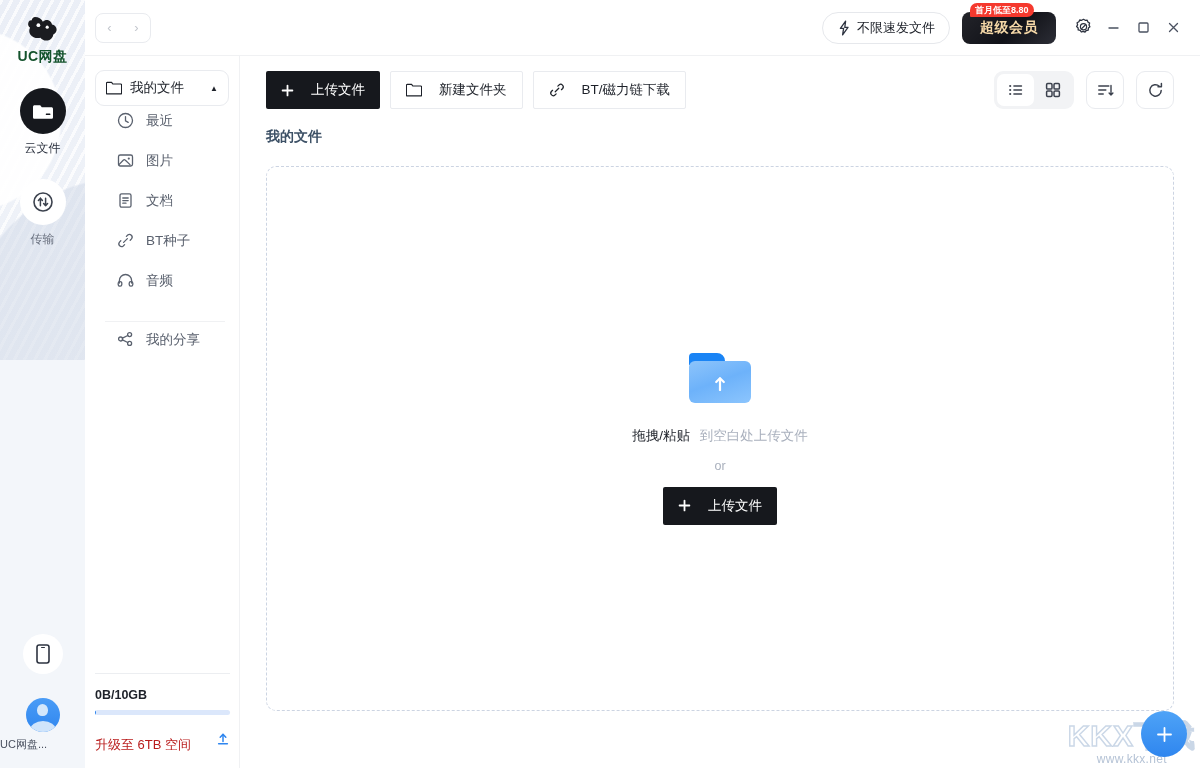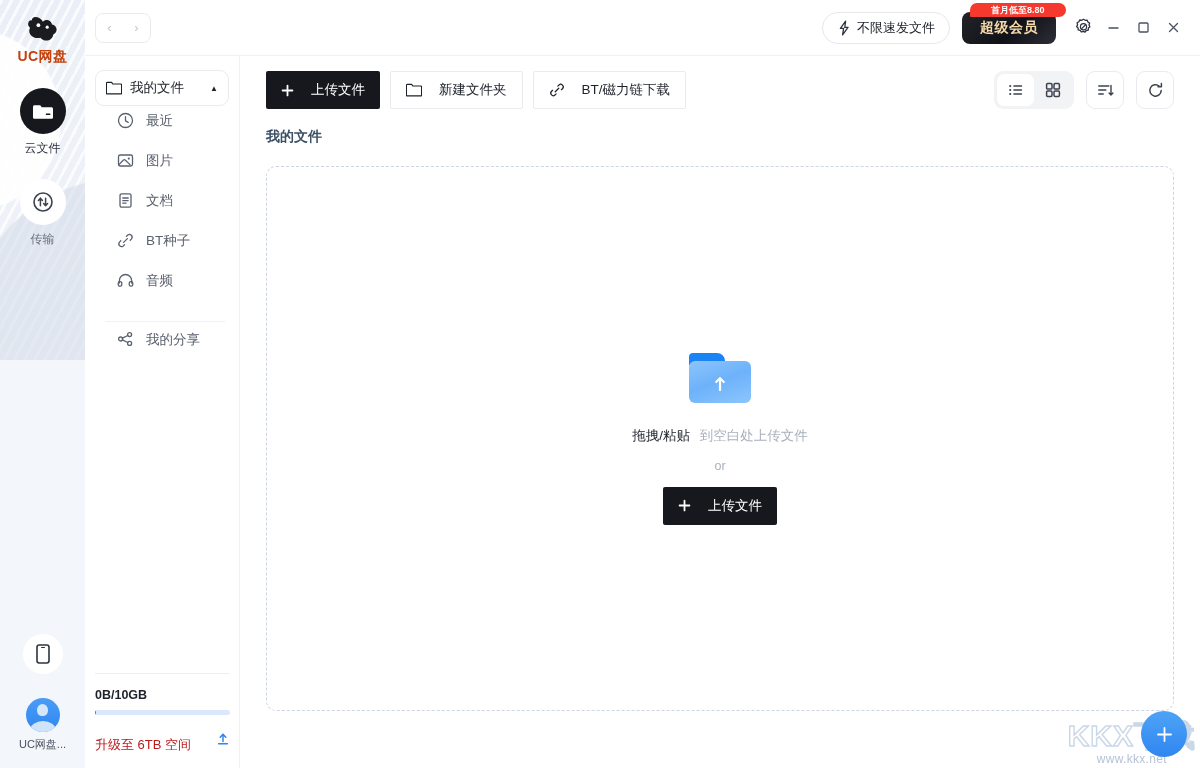--- a/index.html
+++ b/index.html
@@ -31,34 +31,34 @@
   .rail-bg2 {
     position: absolute; left: 0; top: 360px; width: 85px; height: 408px;
     background: #f3f6fa;
   }
   .rail-inner { position: relative; z-index: 2; height: 100%; }
 
   .brand { padding-top: 14px; text-align: center; }
   .brand-logo { width: 34px; height: 30px; margin: 0 auto; position: relative; }
   .brand-name {
     margin-top: 4px; font-size: 14px; font-weight: bold;
-    color: #c2410c; letter-spacing: .5px;
+    color: #14532d; letter-spacing: .5px;
   }
 
   .rail-item { margin-top: 22px; text-align: center; cursor: pointer; }
   .rail-ic {
     width: 46px; height: 46px; border-radius: 50%;
     margin: 0 auto; display: flex; align-items: center; justify-content: center;
   }
   .rail-ic.active { background: #16181d; }
   .rail-ic.plain  { background: #ffffff; }
   .rail-lbl { margin-top: 6px; font-size: 12px; color: #6b7280; }
   .rail-lbl.on { color: #2d3340; }
 
-  .rail-bottom { position: absolute; left: 0; bottom: 16px; width: 85px; text-align: center; z-index: 3; }
+  .rail-bottom { position: absolute; left: 0; bottom: 16px; width: 85px; text-align: left; z-index: 3; }
   .phone-btn {
     width: 40px; height: 40px; border-radius: 50%;
     background: #fff; margin: 0 auto 24px;
     display: flex; align-items: center; justify-content: center;
     cursor: pointer;
   }
   .avatar {
     width: 34px; height: 34px; border-radius: 50%; margin: 0 auto;
     background: linear-gradient(180deg, #4a9cf6 0%, #2f86ef 100%);
     position: relative; overflow: hidden; cursor: pointer;
@@ -102,21 +102,21 @@
     height: 32px; min-width: 94px; border-radius: 8px;
     background: linear-gradient(135deg, #23242a 0%, #111218 55%, #2c2e36 100%);
     display: flex; align-items: center; justify-content: center;
     padding: 0 13px 0 13px;
     font-size: 14px; font-weight: bold; color: #f6d9a8;
     letter-spacing: .5px;
   }
   .vip-badge {
     position: absolute; top: -9px; left: 8px;
     background: #f5392e; color: #fff; font-size: 9px; font-weight: bold;
-    padding: 1px 21px; border-radius: 7px 7px 7px 1px; white-space: nowrap;
+    padding: 1px 5px; border-radius: 7px 7px 7px 1px; white-space: nowrap;
     line-height: 12px;
   }
   .hdr-icon {
     width: 30px; height: 32px; margin-left: 12px;
     display: flex; align-items: center; justify-content: center; cursor: pointer;
   }
   .winbtn {
     width: 30px; height: 32px; display: flex; align-items: center; justify-content: center;
     cursor: pointer; color: #4a5160;
   }

